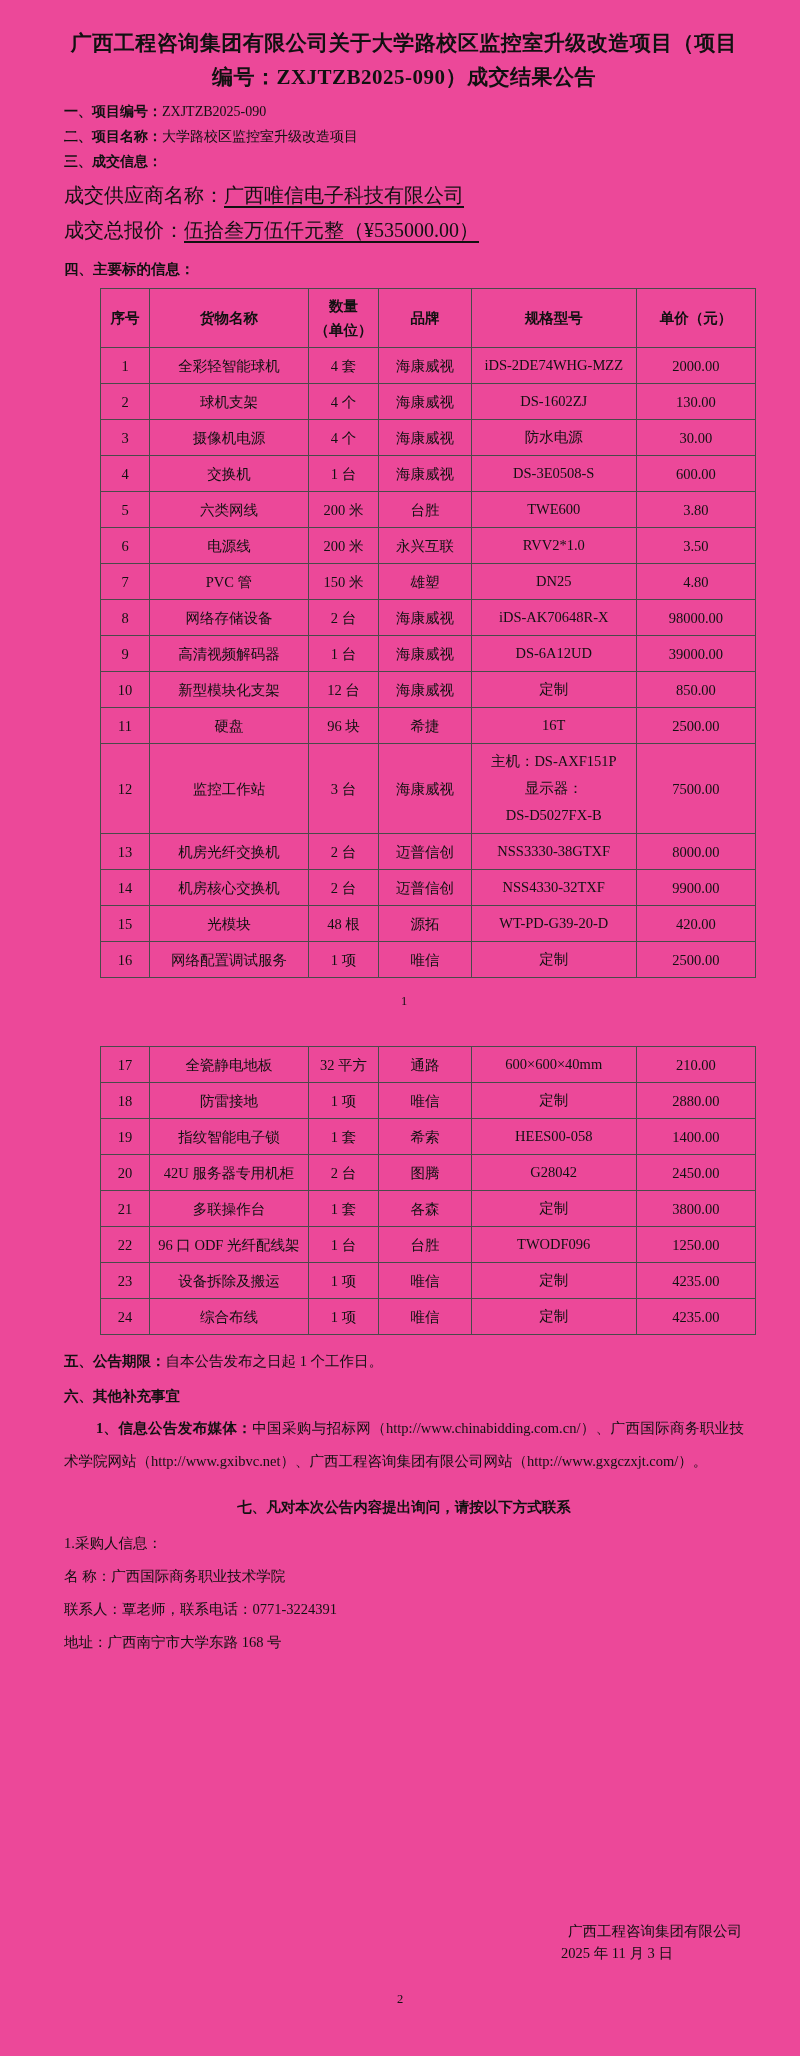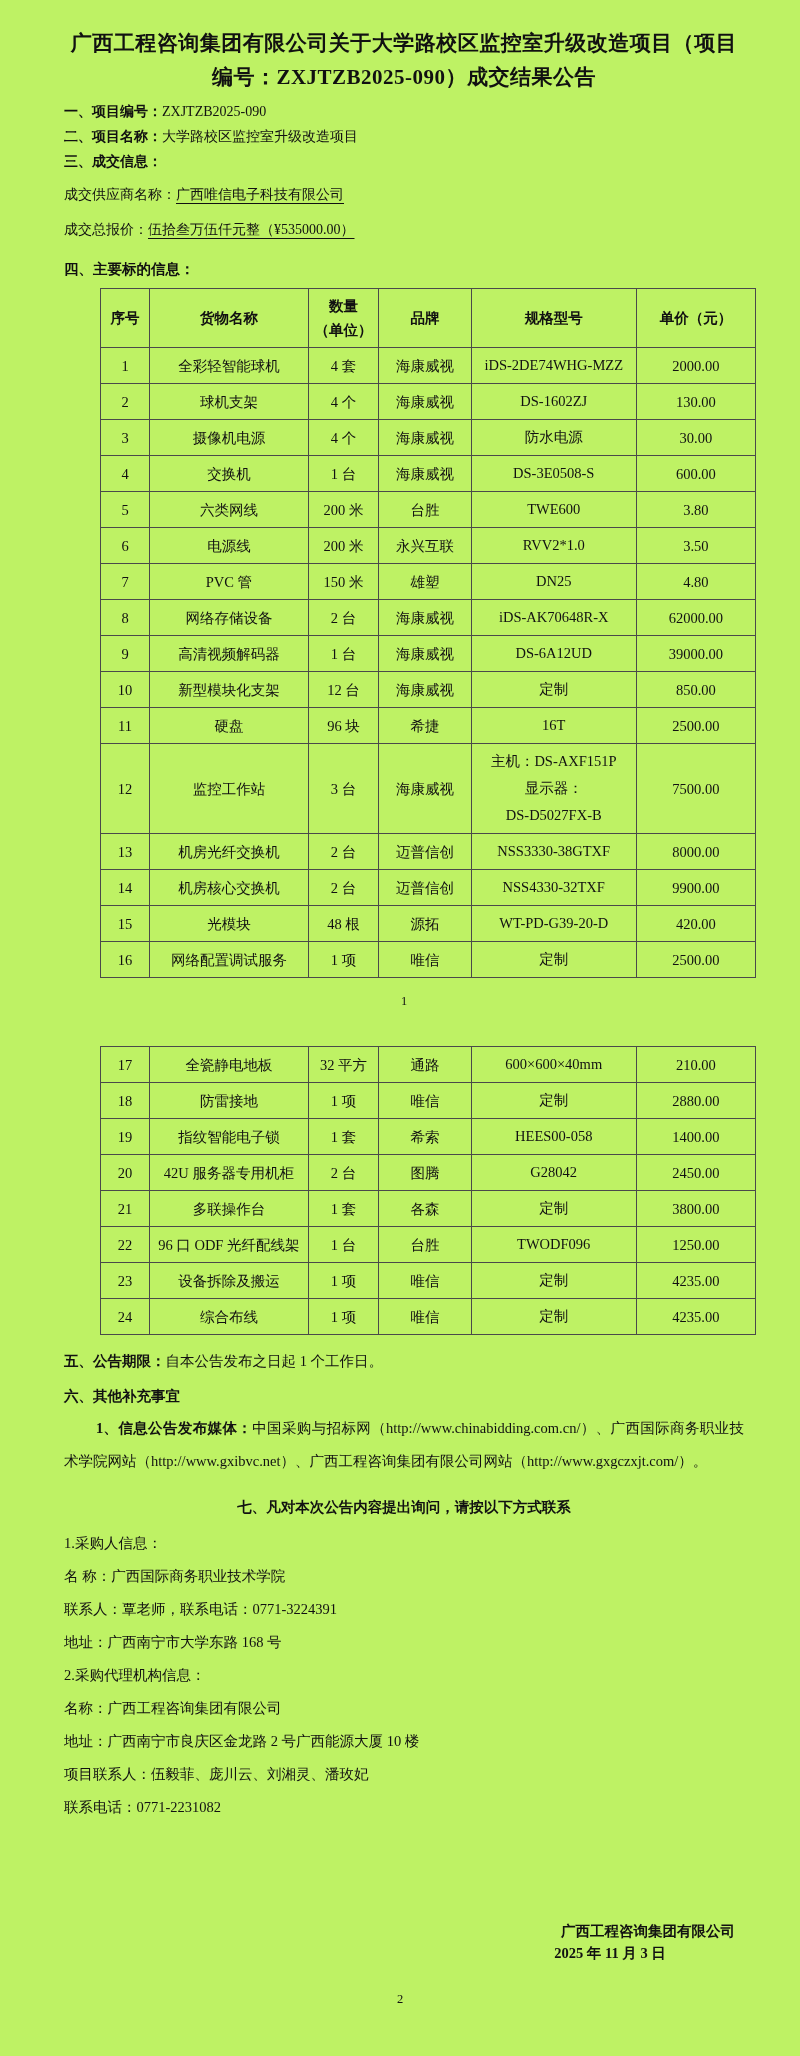--- a/index.html
+++ b/index.html
@@ -3,35 +3,35 @@
 <meta charset="utf-8">
 <style>
   * { margin: 0; padding: 0; box-sizing: border-box; }
   html, body { background: #ffffff; }
   body { font-family: "Liberation Serif", "DejaVu Serif", serif; color: #111; }
   .page {
     position: relative;
     width: 800px;
     height: 2056px;
     margin: 0 auto;
-    background: #bef264;
+    background: #ec4899;
     padding: 26px 56px 0 64px;
     overflow: hidden;
   }
   .doc-title {
     font-size: 21px;
     font-weight: bold;
     text-align: center;
     line-height: 34px;
     margin: 0 4px 10px 4px;
     letter-spacing: 0.5px;
   }
   .num-item { font-size: 14px; line-height: 15px; margin-bottom: 10px; }
   .num-item .bl { font-weight: bold; }
-  .para { font-size: 14px; line-height: 28px; margin-top: 7px; }
+  .para { font-size: 20px; line-height: 28px; margin-top: 7px; }
   .para.first-gap { margin-top: 12px; }
   .u { text-decoration: underline; text-underline-offset: 4px; }
   .sec-heading { font-size: 14.5px; font-weight: bold; margin-top: 15px; line-height: 20px; }
   .goods-table {
     border-collapse: collapse;
     width: calc(100% - 24px);
     margin-left: 36px;
     margin-top: 9px;
     table-layout: fixed;
   }
@@ -52,21 +52,21 @@
   col.c-qty  { width: 10.8%; }
   col.c-brand{ width: 14.1%; }
   col.c-spec { width: 25.2%; }
   col.c-price{ width: 18.2%; }
   .page-num { text-align: center; font-size: 12.5px; margin-top: 16px; font-family: "Liberation Serif", serif; }
   .t2 { margin-top: 36px; border-radius: 26px; }
   .body-para { font-size: 14.5px; line-height: 33px; text-indent: 2.2em; margin-top: 6px; text-align: justify; }
   .body-para .bl { font-weight: bold; }
   .contact-line { font-size: 14.5px; line-height: 20px; margin-bottom: 13px; }
   .contact-block { margin-top: 16px; }
-  .footer-sign { position: absolute; right: 65px; top: 1920px; width: 320px; font-weight: bold; }
+  .footer-sign { position: absolute; right: 58px; top: 1920px; width: 320px; }
   .footer-sign .signer { text-align: right; font-size: 14.5px; line-height: 22px; }
   .footer-sign .sign-date { text-align: center; font-size: 14.5px; line-height: 22px; padding-left: 70px; }
   .page2-num { position: absolute; left: 0; width: 100%; top: 1992px; text-align: center; font-size: 12.5px; }
   .section-five { margin-top: 16px; }
 </style>
 </head>
 <body>
 
 <div class="page">
 
@@ -171,21 +171,21 @@
           <td>雄塑</td>
           <td class="spec">DN25</td>
           <td>4.80</td>
         </tr>
         <tr>
           <td>8</td>
           <td>网络存储设备</td>
           <td>2 台</td>
           <td>海康威视</td>
           <td class="spec">iDS-AK70648R-X</td>
-          <td>62000.00</td>
+          <td>98000.00</td>
         </tr>
         <tr>
           <td>9</td>
           <td>高清视频解码器</td>
           <td>1 台</td>
           <td>海康威视</td>
           <td class="spec">DS-6A12UD</td>
           <td>39000.00</td>
         </tr>
         <tr>
@@ -341,27 +341,20 @@
 
   <p class="sec-heading" style="margin-top:19px; margin-bottom:16px;text-align:center;">七、凡对本次公告内容提出询问，请按以下方式联系</p>
 
   <div class="contact-block">
     <p class="contact-line">1.采购人信息：</p>
     <p class="contact-line">名 称：广西国际商务职业技术学院</p>
     <p class="contact-line">联系人：覃老师，联系电话：0771-3224391</p>
     <p class="contact-line">地址：广西南宁市大学东路 168 号</p>
   </div>
 
-  <div>
-    <p class="contact-line">2.采购代理机构信息：</p>
-    <p class="contact-line">名称：广西工程咨询集团有限公司</p>
-    <p class="contact-line">地址：广西南宁市良庆区金龙路 2 号广西能源大厦 10 楼</p>
-    <p class="contact-line">项目联系人：伍毅菲、庞川云、刘湘灵、潘玫妃</p>
-    <p class="contact-line">联系电话：0771-2231082</p>
-  </div>
 
   <div class="footer-sign">
     <div class="signer">广西工程咨询集团有限公司</div>
     <div class="sign-date">2025 年 11 月 3 日</div>
   </div>
 
   <div class="page2-num">2</div>
 
 </div>
 

